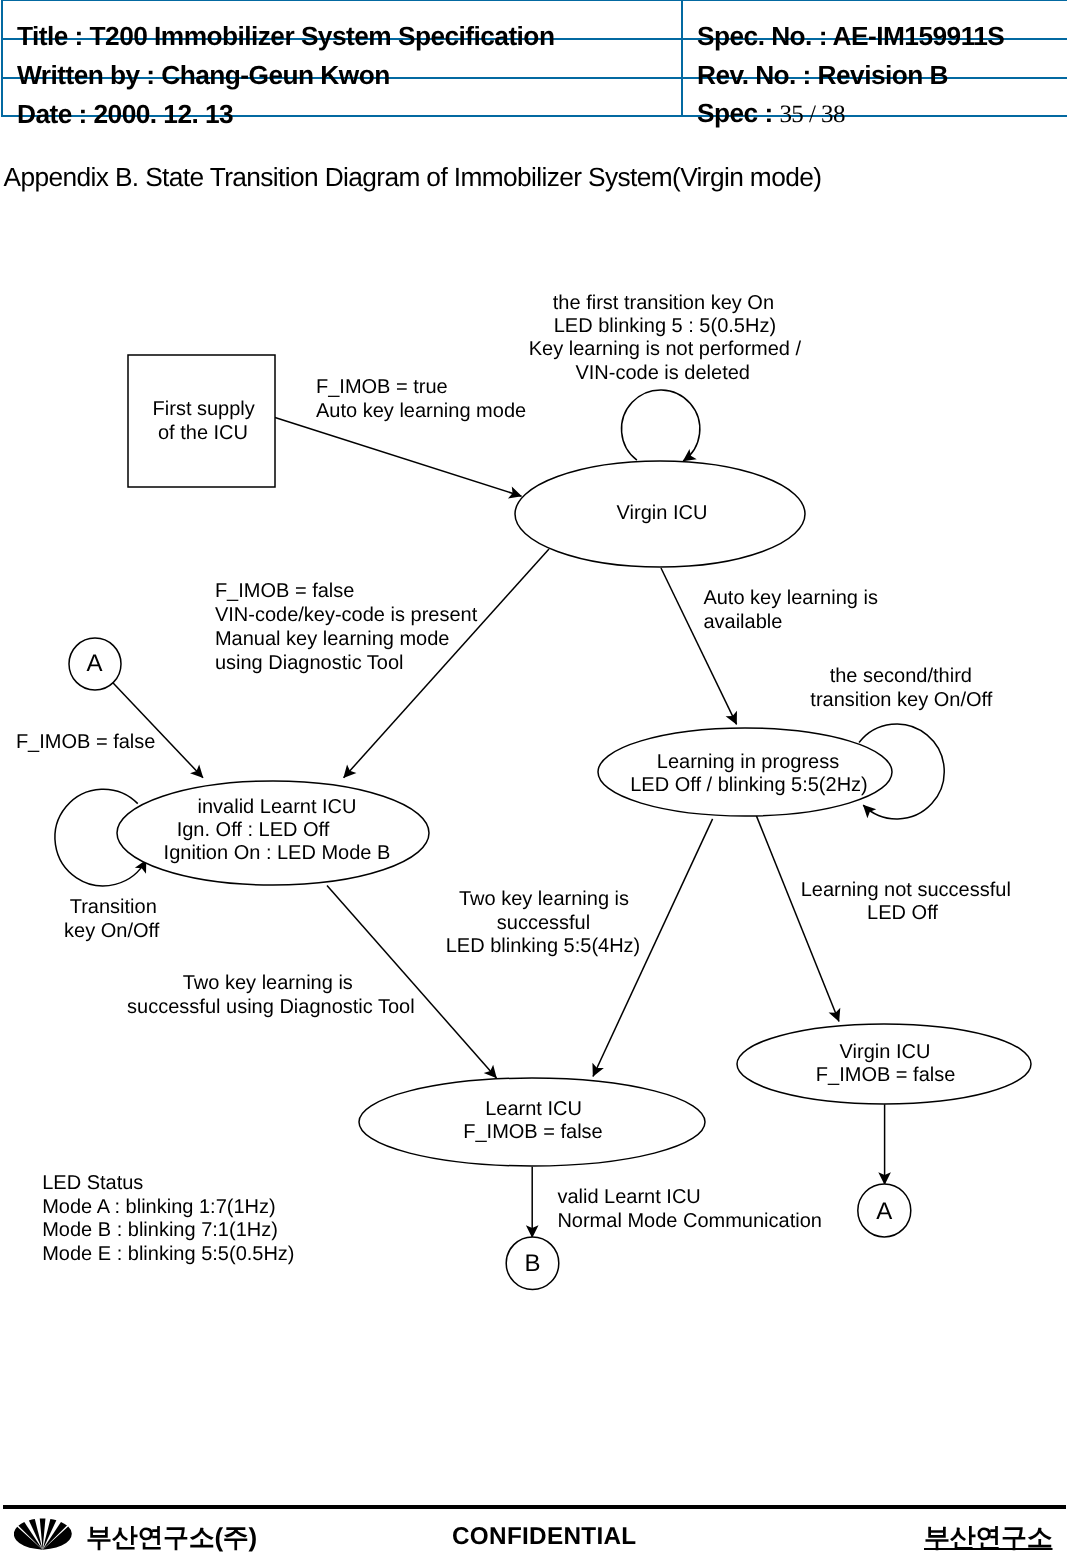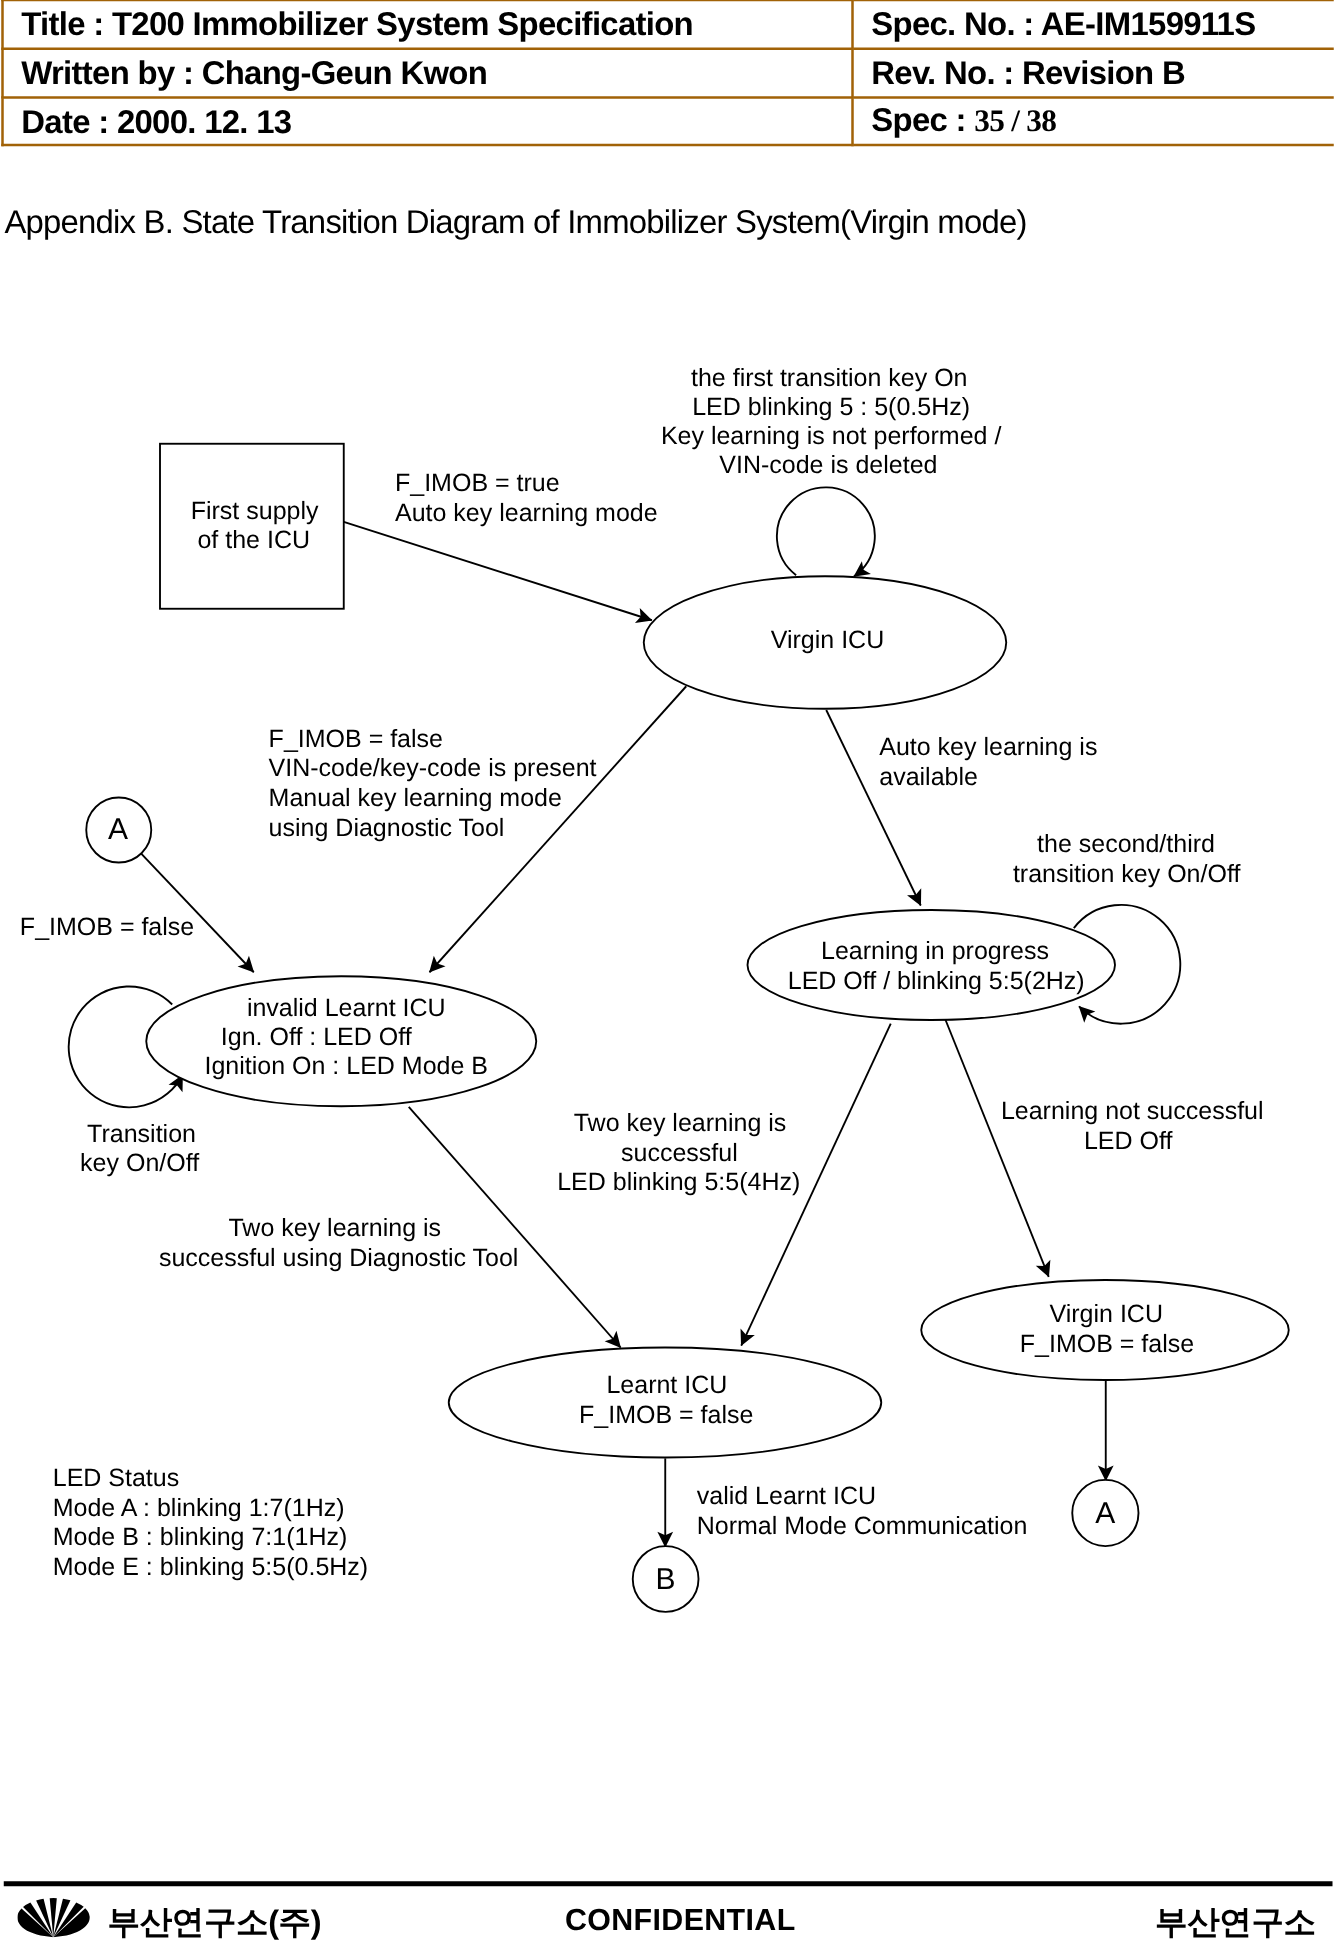--- a/index.html
+++ b/index.html
@@ -5,43 +5,43 @@
 <style>
   html,body{margin:0;padding:0;}
   body{width:1067px;height:1553px;background:#ffffff;-webkit-font-smoothing:antialiased;
        text-rendering:geometricPrecision;
        font-family:"Liberation Sans", sans-serif;color:#000;overflow:hidden;position:relative;}
   .page{position:absolute;left:0;top:0;width:1067px;height:1553px;}
 
   
   table.hdr{position:absolute;left:1px;top:-1px;width:1064px;border-collapse:collapse;
             table-layout:fixed;}
-  table.hdr td{border:2px solid #a16207;height:36.8px;padding:0 0 0 14px;vertical-align:middle;
-               font-size:26.3px;font-weight:bold;letter-spacing:-0.55px;line-height:1;position:relative;top:0;}
+  table.hdr td{border:2px solid #0369a1;height:36.8px;padding:0 0 0 14px;vertical-align:middle;
+               font-size:26.3px;font-weight:bold;letter-spacing:-0.55px;line-height:1;position:relative;top:17px;}
   td.c1{width:664px;}
   td.c2{width:400px;}
-  .pagenum{font-family:"Liberation Serif", serif;font-weight:bold;font-size:25px;}
+  .pagenum{font-family:"Liberation Serif", serif;font-weight:normal;font-size:25px;}
 
   h1.apx{position:absolute;left:3.5px;top:164px;margin:0;font-size:26.3px;line-height:26px;font-weight:normal;letter-spacing:-0.62px;white-space:nowrap;}
 
   
   svg.diagram{position:absolute;left:0;top:0;}
   .nodeText{font-family:"Liberation Sans", sans-serif;font-size:20px;fill:#000;}
   .edgeText{font-family:"Liberation Sans", sans-serif;font-size:20px;fill:#000;}
   .connText{font-family:"Liberation Sans", sans-serif;font-size:24px;fill:#000;}
 
   
   .footrule{position:absolute;left:2.8px;top:1504.8px;width:1063px;height:4px;background:#000;}
   .footer{position:absolute;left:0;top:1510px;width:1067px;height:43px;}
   .flogo{position:absolute;left:14px;top:8.3px;line-height:0;}
   .fko{position:absolute;left:86px;top:14px;font-size:26px;line-height:26px;
        font-family:sans-serif;font-weight:600;letter-spacing:-0.3px;}
   .fconf{position:absolute;left:452px;top:14.5px;font-size:24.3px;line-height:24px;font-weight:bold;letter-spacing:0.3px;}
   .fright{position:absolute;left:924px;top:14px;font-size:26px;line-height:26px;
-          font-family:sans-serif;font-weight:600;letter-spacing:-0.3px;}
+          font-family:sans-serif;font-weight:600;letter-spacing:-0.3px;text-decoration:underline;}
 </style>
 </head>
 <body>
 
 <div class="page">
 
   <table class="hdr">
     <tbody>
         <tr>
       <td class="c1">Title : T200 Immobilizer System Specification</td>

